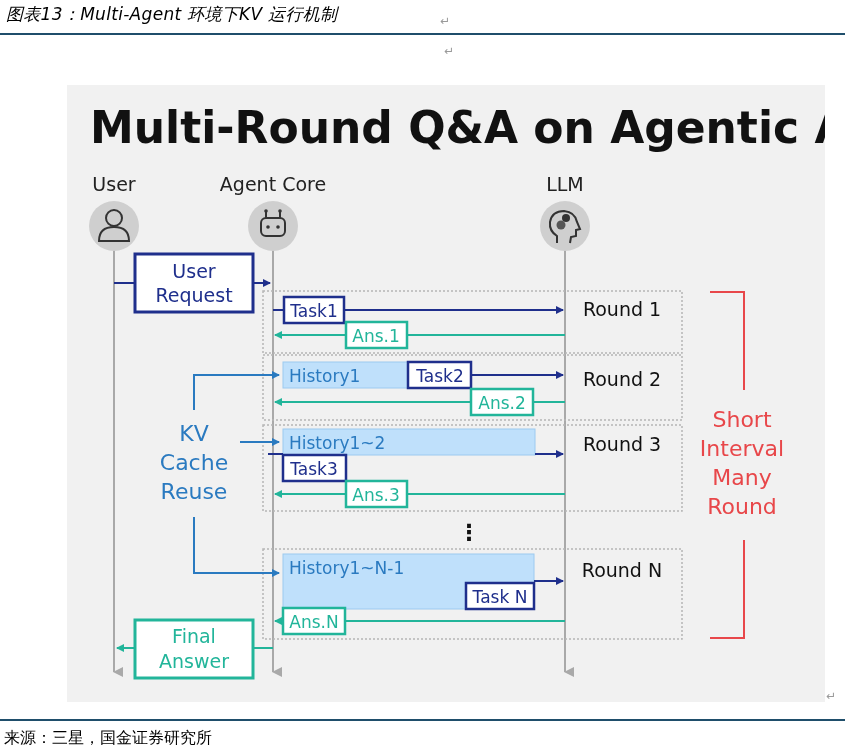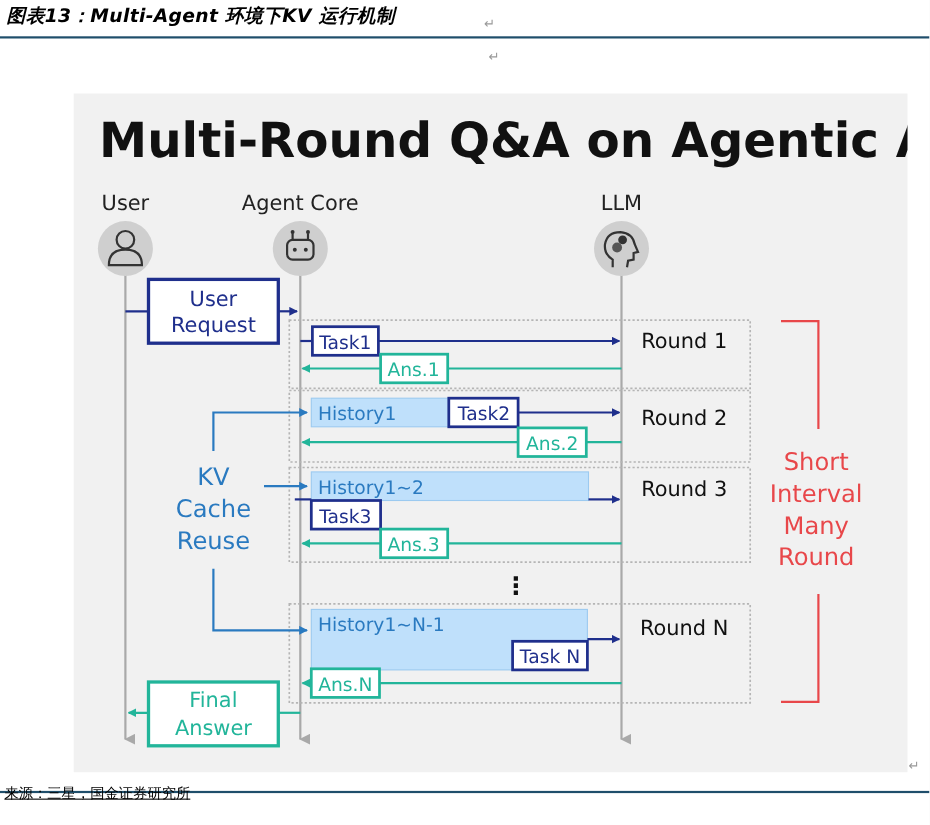--- a/index.html
+++ b/index.html
@@ -1,23 +1,23 @@
 <!DOCTYPE html>
 <html><head>
 <meta charset="utf-8">
 <style>
   html, body { margin: 0; padding: 0; background: #ffffff; }
   body { width: 845px; height: 750px; position: relative; overflow: hidden; font-family: "DejaVu Sans", sans-serif; }
-  .doc-title { position: absolute; left: 6px; top: 3px; font-family: "DejaVu Sans", sans-serif; font-weight: bold; font-style: italic; font-size: 17px; color: #000; letter-spacing: 0.3px; }
+  .doc-title { position: absolute; left: 6px; top: 3px; font-family: "DejaVu Sans", sans-serif; font-weight: normal; font-style: italic; font-size: 17px; color: #000; letter-spacing: 0.3px; }
   .rule-top { position: absolute; left: 0; top: 33px; width: 845px; height: 2px; background: #1f4e6b; }
   .para-mark { position: absolute; color: #9a9a9a; font-size: 12px; }
   .panel { position: absolute; left: 67px; top: 85px; width: 758px; height: 617px; background: #f1f1f1; }
   svg text { font-family: "DejaVu Sans", sans-serif; }
   .rule-bottom { position: absolute; left: 0; top: 719px; width: 845px; height: 2px; background: #1f4e6b; }
-  .source { position: absolute; left: 4px; top: 712px; font-family: "DejaVu Serif", serif; font-size: 13px; color: #000; text-decoration: underline; }
+  .source { position: absolute; left: 4px; top: 728px; font-family: "DejaVu Serif", serif; font-size: 16px; color: #000; }
 </style>
 </head>
 <body>
 
 <div class="doc-title">图表13：Multi-Agent 环境下KV 运行机制</div>
 <span class="para-mark" style="left:440px;top:14px;">↵</span>
 <div class="rule-top"></div>
 <span class="para-mark" style="left:444px;top:44px;">↵</span>
 
 <div class="panel">

